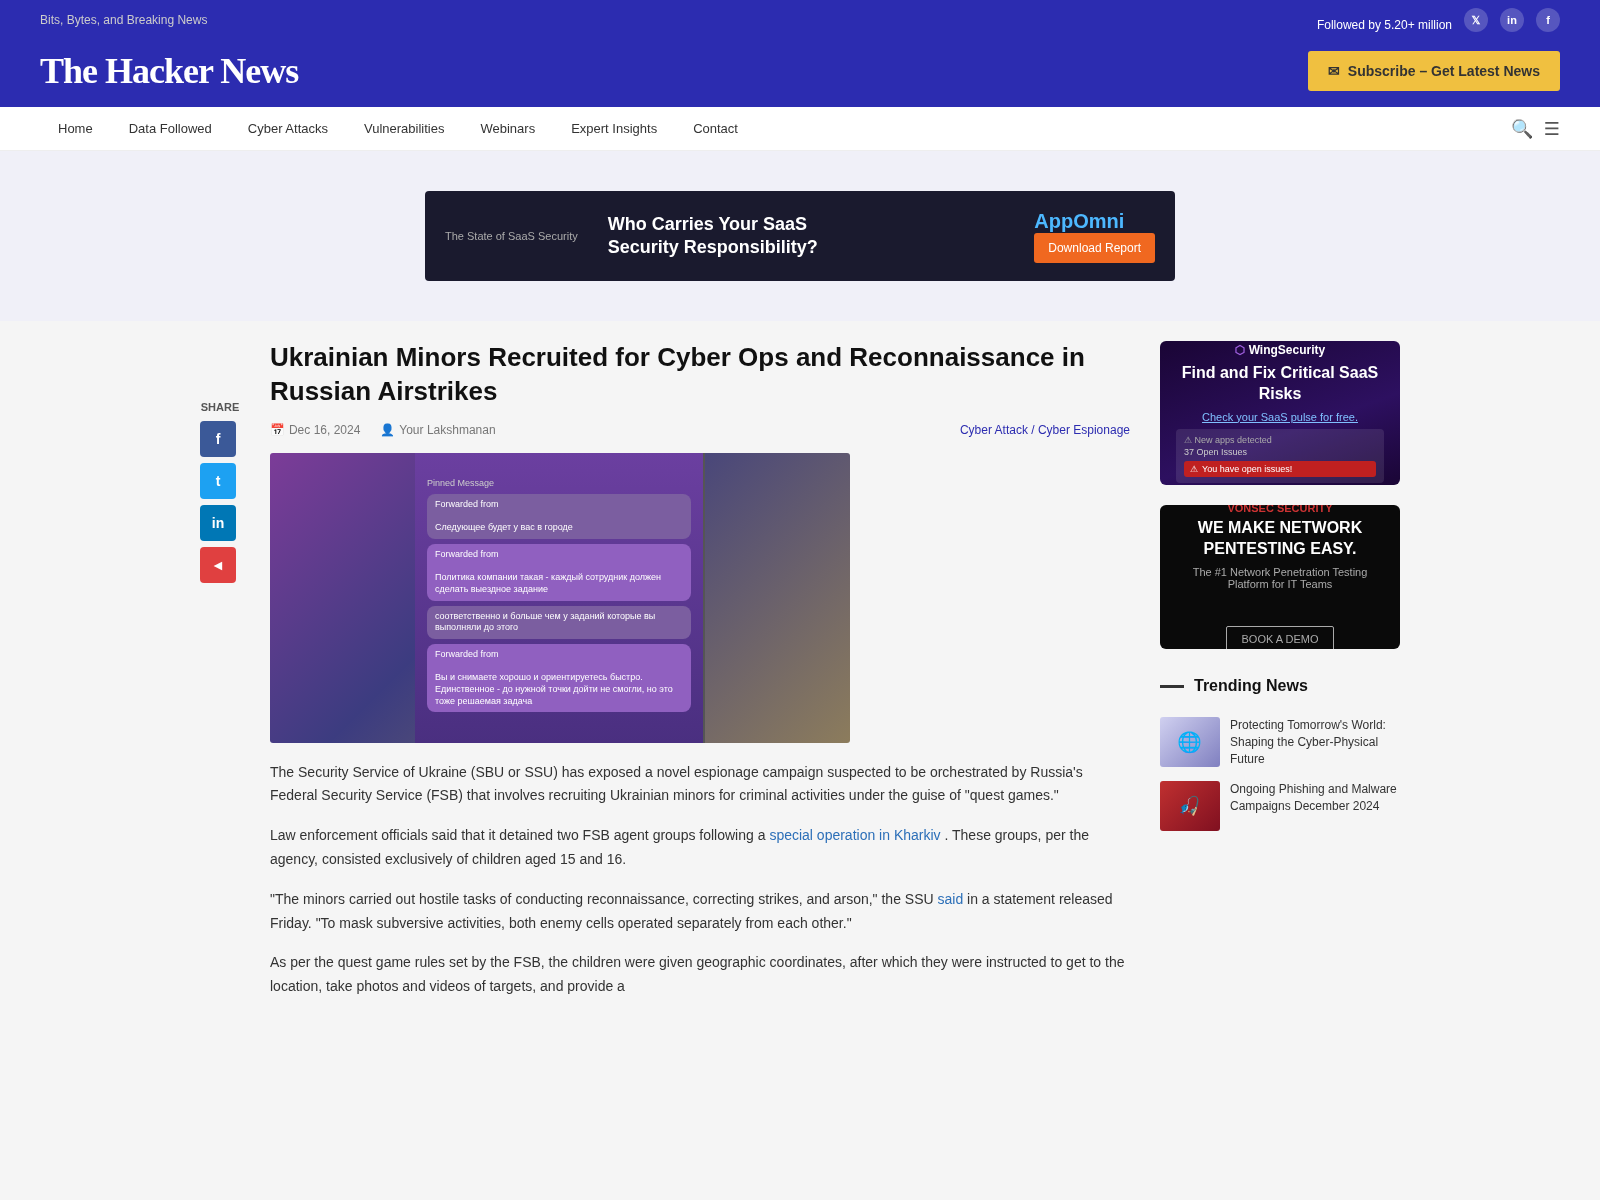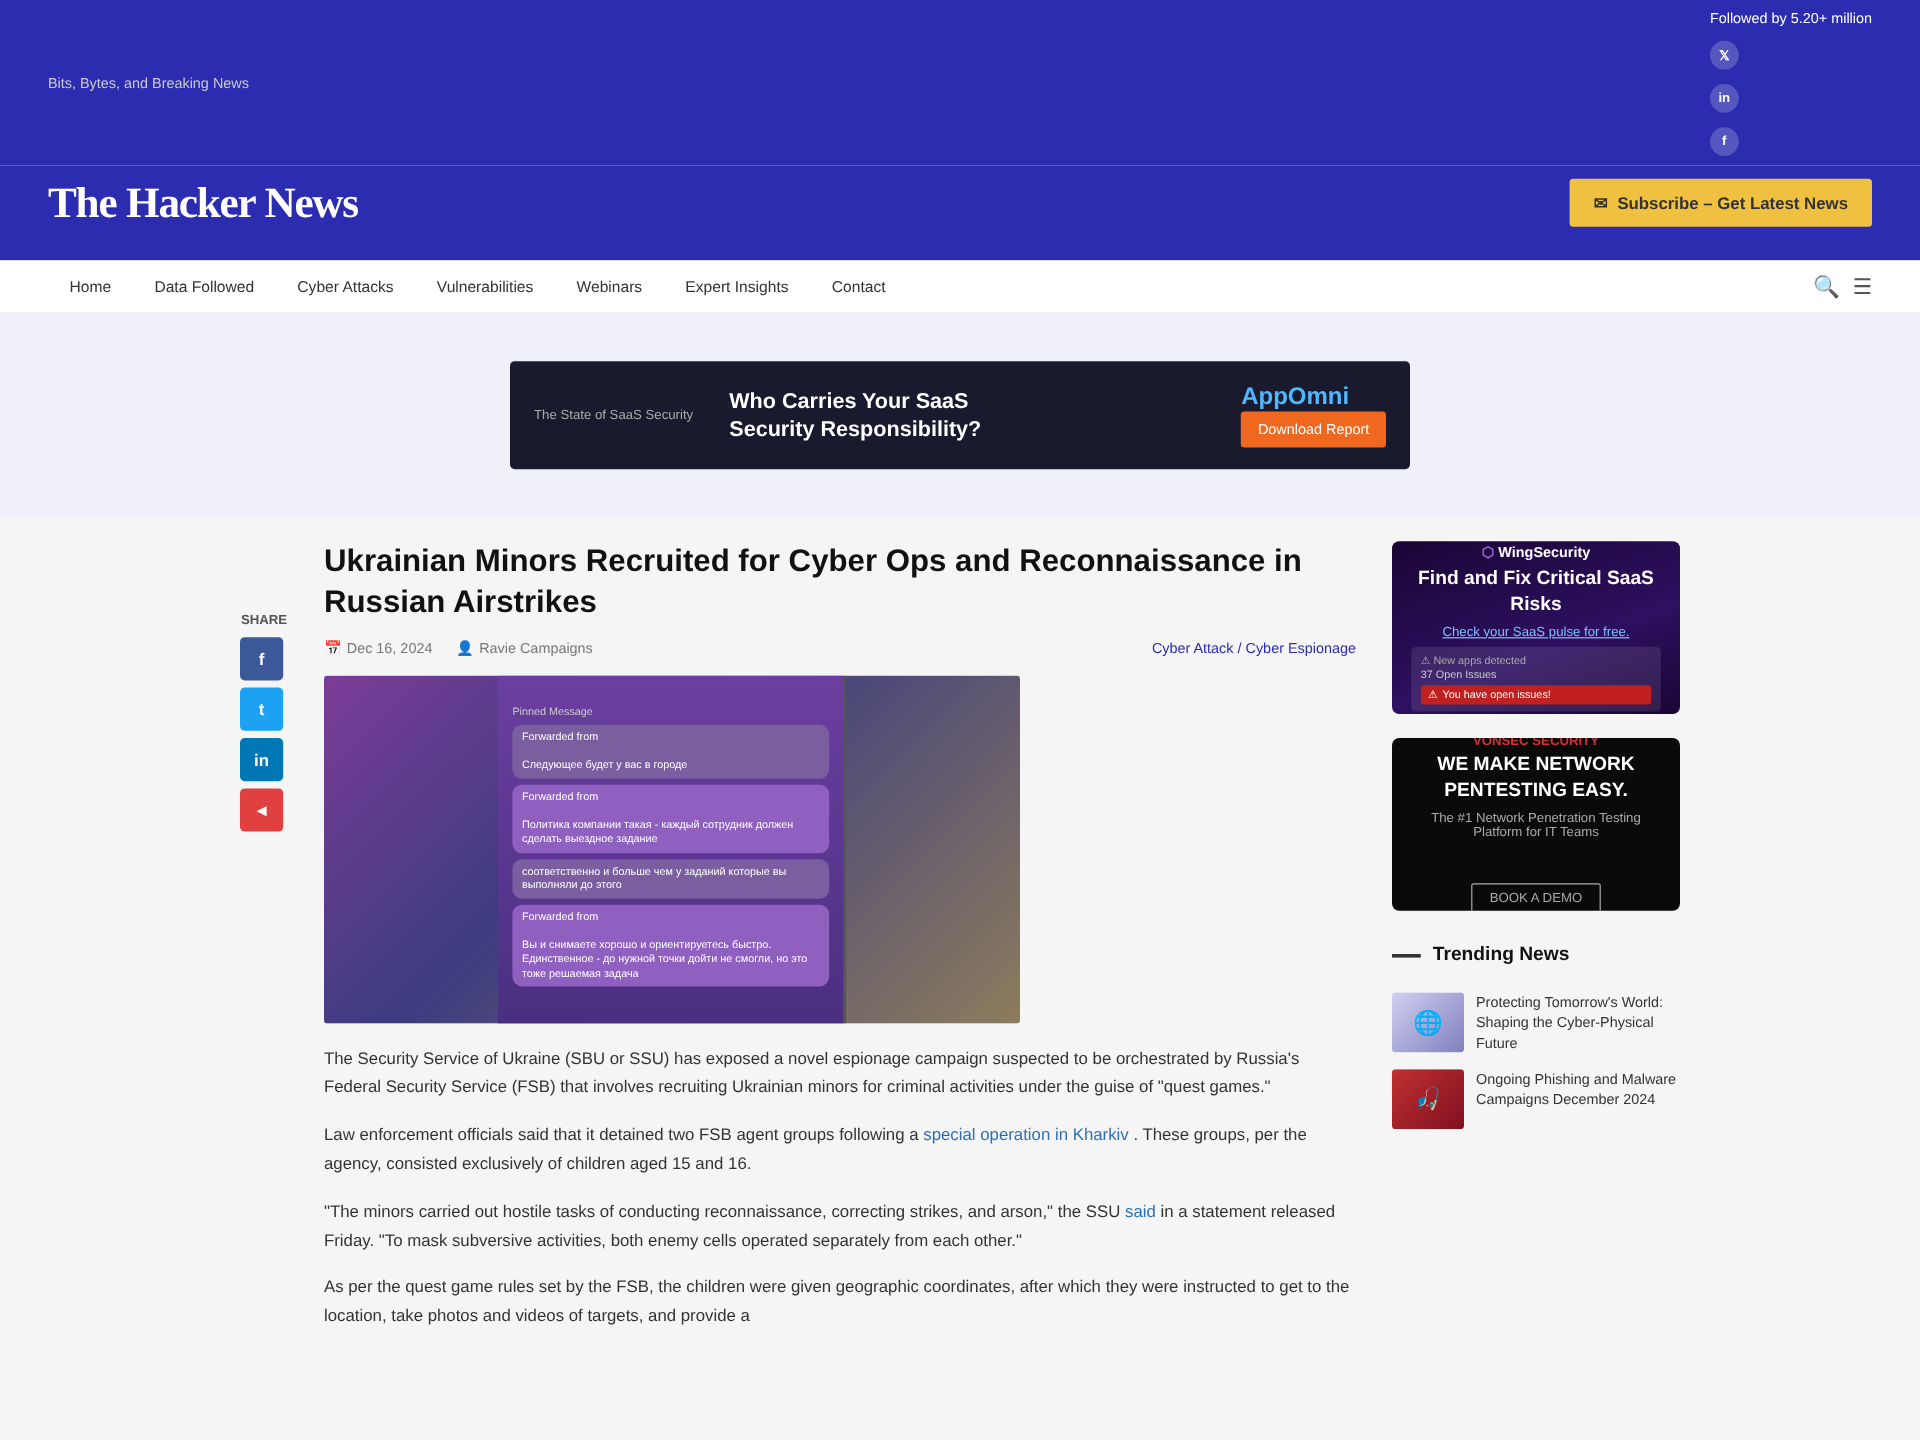--- a/index.html
+++ b/index.html
@@ -9,33 +9,33 @@
     .top-bar {
       background: #2c2cb0;
       color: #fff;
       padding: 8px 40px;
       display: flex;
       justify-content: space-between;
       align-items: center;
       font-size: 12px;
     }
     .top-bar-left { font-size: 12px; color: #ccc; }
-    .top-bar-right { display: flex; align-items: flex-start; gap: 12px; flex-direction: column; }
+    .top-bar-right { display: flex; align-items: flex-end; gap: 12px; }
     .social-icon {
       width: 24px; height: 24px;
       border-radius: 50%;
       background: rgba(255,255,255,0.2);
       display: inline-flex; align-items: center; justify-content: center;
       cursor: pointer; color: #fff; font-size: 11px; font-weight: bold;
     }
 
     
     .header {
       background: #2c2cb0;
-      padding: 10px 40px 27px;
+      padding: 10px 40px 15px;
       display: flex;
       justify-content: space-between;
       align-items: center;
     }
     .site-title {
       font-size: 36px;
       font-weight: bold;
       color: #fff;
       font-family: Georgia, serif;
       letter-spacing: -1px;
@@ -337,21 +337,21 @@
   <div class="article-main">
     <h1 class="article-title">Ukrainian Minors Recruited for Cyber Ops and Reconnaissance in Russian Airstrikes</h1>
 
     <div class="article-meta">
       <div class="article-meta-date">
         <span>📅</span>
         <span>Dec 16, 2024</span>
       </div>
       <div class="article-meta-author">
         <span>👤</span>
-        <span>Ravie Campaigns</span>
+        <span>Your Lakshmanan</span>
       </div>
       <div class="article-meta-cat">Cyber Attack / Cyber Espionage</div>
     </div>
 
     <div class="article-image">
       <div class="article-image-placeholder" style="display:flex;">
         <div class="img-left">
           <div style="font-size:9px;color:#ccc;margin-bottom:6px;">Pinned Message</div>
           <div class="chat-bubble">Forwarded from<br><br>Следующее будет у вас в городе</div>
           <div class="chat-bubble purple">Forwarded from<br><br>Политика компании такая - каждый сотрудник должен сделать выездное задание</div>

